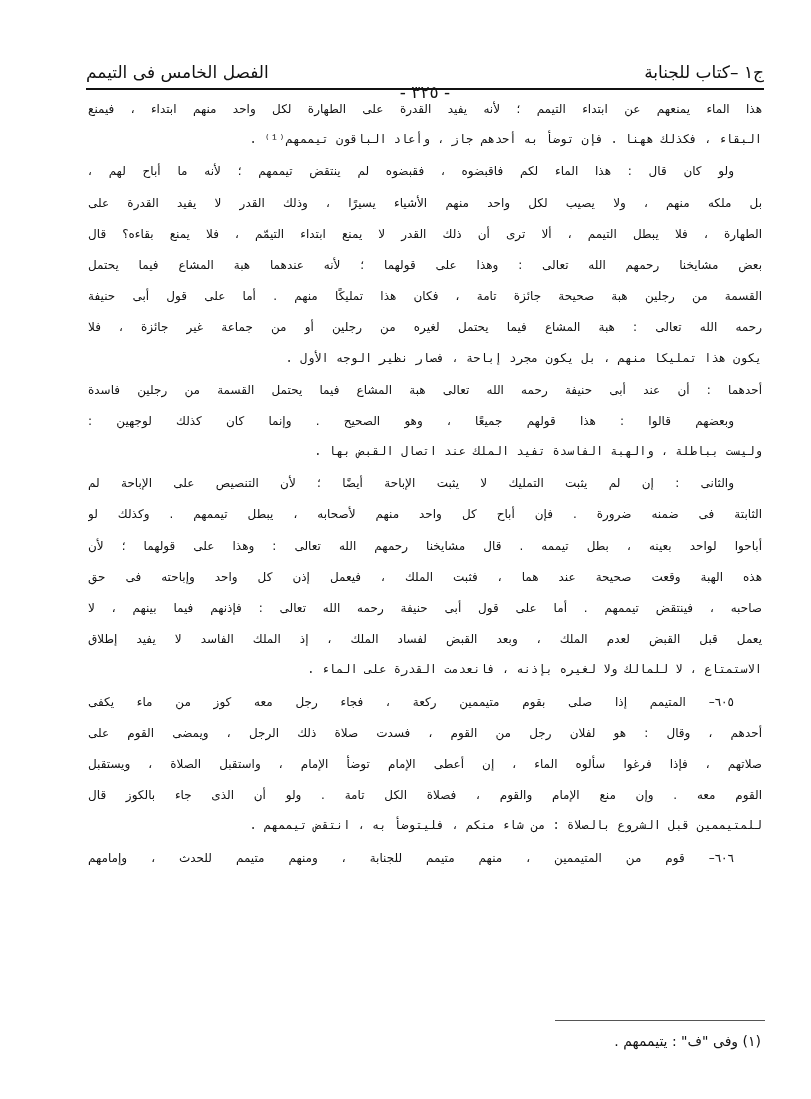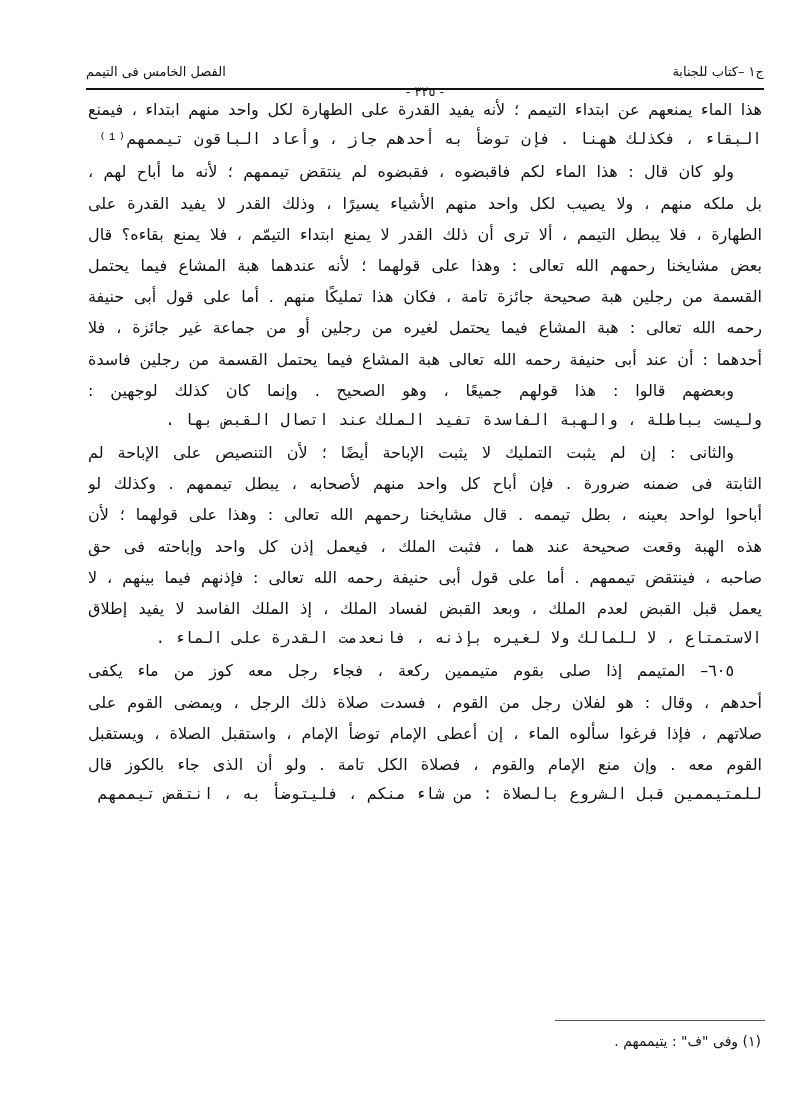--- a/index.html
+++ b/index.html
@@ -1,26 +1,26 @@
 <!DOCTYPE html>
 <html><head>
 <meta charset="utf-8">
 <style>
   html, body { margin: 0; padding: 0; background: #ffffff; }
   body { width: 811px; height: 1099px; position: relative; overflow: hidden;
          font-family: "DejaVu Sans", sans-serif; color: #111; }
   .page { position: absolute; left: 0; top: 0; width: 811px; height: 1099px; }
   .header { position: absolute; left: 86px; width: 678px; top: 60px; height: 28px;
             border-bottom: 2px solid #111; direction: rtl; }
-  .header span { position: absolute; top: 0; font-size: 13px; line-height: 24px; white-space: nowrap; }
+  .header span { position: absolute; top: 0; font-size: 17px; line-height: 24px; white-space: nowrap; }
   .hdr-right { right: 0; }
   .hdr-center { left: 50%; transform: translateX(-50%); margin-top: 20px; }
   .hdr-left { left: 0; }
   .body-text { position: absolute; left: 88px; width: 674px; top: 94px; direction: rtl; }
-  .line { height: 31.2px; line-height: 31.2px; font-size: 16px; white-space: nowrap;
+  .line { height: 31.2px; line-height: 31.2px; font-size: 12px; white-space: nowrap;
           text-align: justify; text-align-last: justify; overflow: hidden; }
   .line.indent { padding-right: 28px; }
   .line.last { text-align-last: right; font-family: Liberation Mono, monospace; }
   .fn-rule { position: absolute; left: 555px; width: 210px; top: 1020px; height: 0;
              border-top: 1px solid #555; }
   .footnote { position: absolute; right: 50px; top: 1030px; direction: rtl;
               font-size: 14px; line-height: 22px; white-space: nowrap; }
 </style>
 </head>
 <body>
@@ -34,32 +34,34 @@
 
   <div class="body-text" id="body-text">
       <div class="line">هذا الماء يمنعهم عن ابتداء التيمم ؛ لأنه يفيد القدرة على الطهارة لكل واحد منهم ابتداء ، فيمنع</div>
       <div class="line last">البقاء ، فكذلك ههنا . فإن توضأ به أحدهم جاز ، وأعاد الباقون تيممهم⁽¹⁾ .</div>
       <div class="line indent">ولو كان قال : هذا الماء لكم فاقبضوه ، فقبضوه لم ينتقض تيممهم ؛ لأنه ما أباح لهم ،</div>
       <div class="line">بل ملكه منهم ، ولا يصيب لكل واحد منهم الأشياء يسيرًا ، وذلك القدر لا يفيد القدرة على</div>
       <div class="line">الطهارة ، فلا يبطل التيمم ، ألا ترى أن ذلك القدر لا يمنع ابتداء التيمّم ، فلا يمنع بقاءه؟ قال</div>
       <div class="line">بعض مشايخنا رحمهم الله تعالى : وهذا على قولهما ؛ لأنه عندهما هبة المشاع فيما يحتمل</div>
       <div class="line">القسمة من رجلين هبة صحيحة جائزة تامة ، فكان هذا تمليكًا منهم . أما على قول أبى حنيفة</div>
       <div class="line">رحمه الله تعالى : هبة المشاع فيما يحتمل لغيره من رجلين أو من جماعة غير جائزة ، فلا</div>
+      <div class="line last">يكون هذا تمليكا منهم ، بل يكون مجرد إباحة ، فصار نظير الوجه الأول .</div>
       <div class="line">أحدهما : أن عند أبى حنيفة رحمه الله تعالى هبة المشاع فيما يحتمل القسمة من رجلين فاسدة</div>
       <div class="line indent">وبعضهم قالوا : هذا قولهم جميعًا ، وهو الصحيح . وإنما كان كذلك لوجهين :</div>
       <div class="line last">وليست بباطلة ، والهبة الفاسدة تفيد الملك عند اتصال القبض بها .</div>
       <div class="line indent">والثانى : إن لم يثبت التمليك لا يثبت الإباحة أيضًا ؛ لأن التنصيص على الإباحة لم</div>
       <div class="line">الثابتة فى ضمنه ضرورة . فإن أباح كل واحد منهم لأصحابه ، يبطل تيممهم . وكذلك لو</div>
       <div class="line">أباحوا لواحد بعينه ، بطل تيممه . قال مشايخنا رحمهم الله تعالى : وهذا على قولهما ؛ لأن</div>
       <div class="line">هذه الهبة وقعت صحيحة عند هما ، فثبت الملك ، فيعمل إذن كل واحد وإباحته فى حق</div>
       <div class="line">صاحبه ، فينتقض تيممهم . أما على قول أبى حنيفة رحمه الله تعالى : فإذنهم فيما بينهم ، لا</div>
       <div class="line">يعمل قبل القبض لعدم الملك ، وبعد القبض لفساد الملك ، إذ الملك الفاسد لا يفيد إطلاق</div>
       <div class="line last">الاستمتاع ، لا للمالك ولا لغيره بإذنه ، فانعدمت القدرة على الماء .</div>
       <div class="line indent">٦٠٥– المتيمم إذا صلى بقوم متيممين ركعة ، فجاء رجل معه كوز من ماء يكفى</div>
       <div class="line">أحدهم ، وقال : هو لفلان رجل من القوم ، فسدت صلاة ذلك الرجل ، ويمضى القوم على</div>
       <div class="line">صلاتهم ، فإذا فرغوا سألوه الماء ، إن أعطى الإمام توضأ الإمام ، واستقبل الصلاة ، ويستقبل</div>
       <div class="line">القوم معه . وإن منع الإمام والقوم ، فصلاة الكل تامة . ولو أن الذى جاء بالكوز قال</div>
       <div class="line last">للمتيممين قبل الشروع بالصلاة : من شاء منكم ، فليتوضأ به ، انتقض تيممهم .</div>
+      <div class="line indent">٦٠٦– قوم من المتيممين ، منهم متيمم للجنابة ، ومنهم متيمم للحدث ، وإمامهم</div>
     </div>
 
   <div class="fn-rule"></div>
   <div class="footnote">(١) وفى "ف" : يتيممهم .</div>
 </div>
 
 </body></html>

